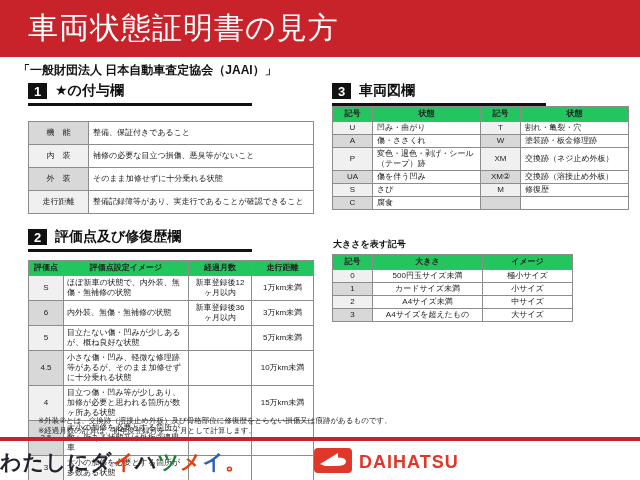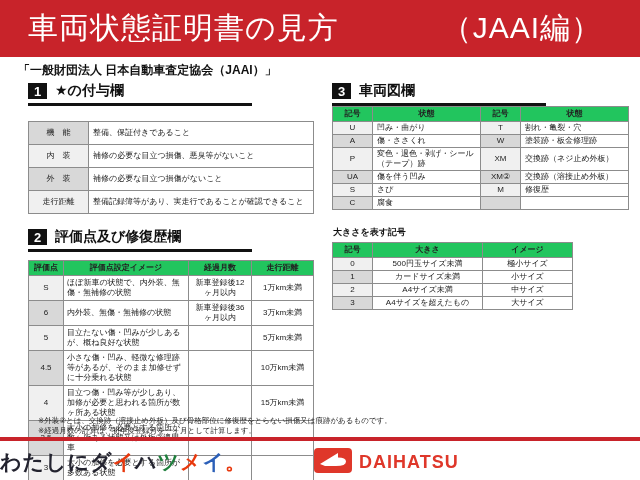--- a/index.html
+++ b/index.html
@@ -66,21 +66,20 @@
   .daihatsu{display:flex;align-items:center;gap:7px;padding-left:43px;}
   .daihatsu-word{font-size:18px;font-weight:800;color:#df372a;letter-spacing:1px;}
 </style>
 </head>
 <body>
 
 <div class="page">
 
   <div class="banner">
     <span>車両状態証明書の見方</span>
-    <span>（JAAI編）</span>
   </div>
 
   <div class="subtitle">「一般財団法人 日本自動車査定協会（JAAI）」</div>
 
   <div class="col-left">
 
     <div class="sec-head sec1-head">
       <span class="sec-num">1</span>
       <span class="sec-title">★の付与欄</span>
     </div>
@@ -94,21 +93,21 @@
           <tr>
             <td>機　能</td>
             <td>整備、保証付きであること</td>
           </tr>
           <tr>
             <td>内　装</td>
             <td>補修の必要な目立つ損傷、悪臭等がないこと</td>
           </tr>
           <tr>
             <td>外　装</td>
-            <td>補修の必要な目立つ損傷がないこと</td>
+            <td>そのまま加修せずに十分乗れる状態</td>
           </tr>
           <tr>
             <td>走行距離</td>
             <td>整備記録簿等があり、実走行であることが確認できること</td>
           </tr>
         </tbody>
     </table>
 
     <div class="sec-head sec2-head">
       <span class="sec-num">2</span>
@@ -240,21 +239,21 @@
           </tr>
           <tr>
             <td>C</td>
             <td>腐食</td>
             <td></td>
             <td></td>
           </tr>
         </tbody>
     </table>
 
-    <div class="sub-label" style="margin-top:16px;">大きさを表す記号</div>
+    <div class="sub-label" style="margin-top:28px;">大きさを表す記号</div>
 
     <table class="t4">
       <colgroup>
           <col style="width:40px">
           <col style="width:110px">
           <col style="width:90px">
         </colgroup>
       <thead>
         <tr>
           <th>記号</th>

